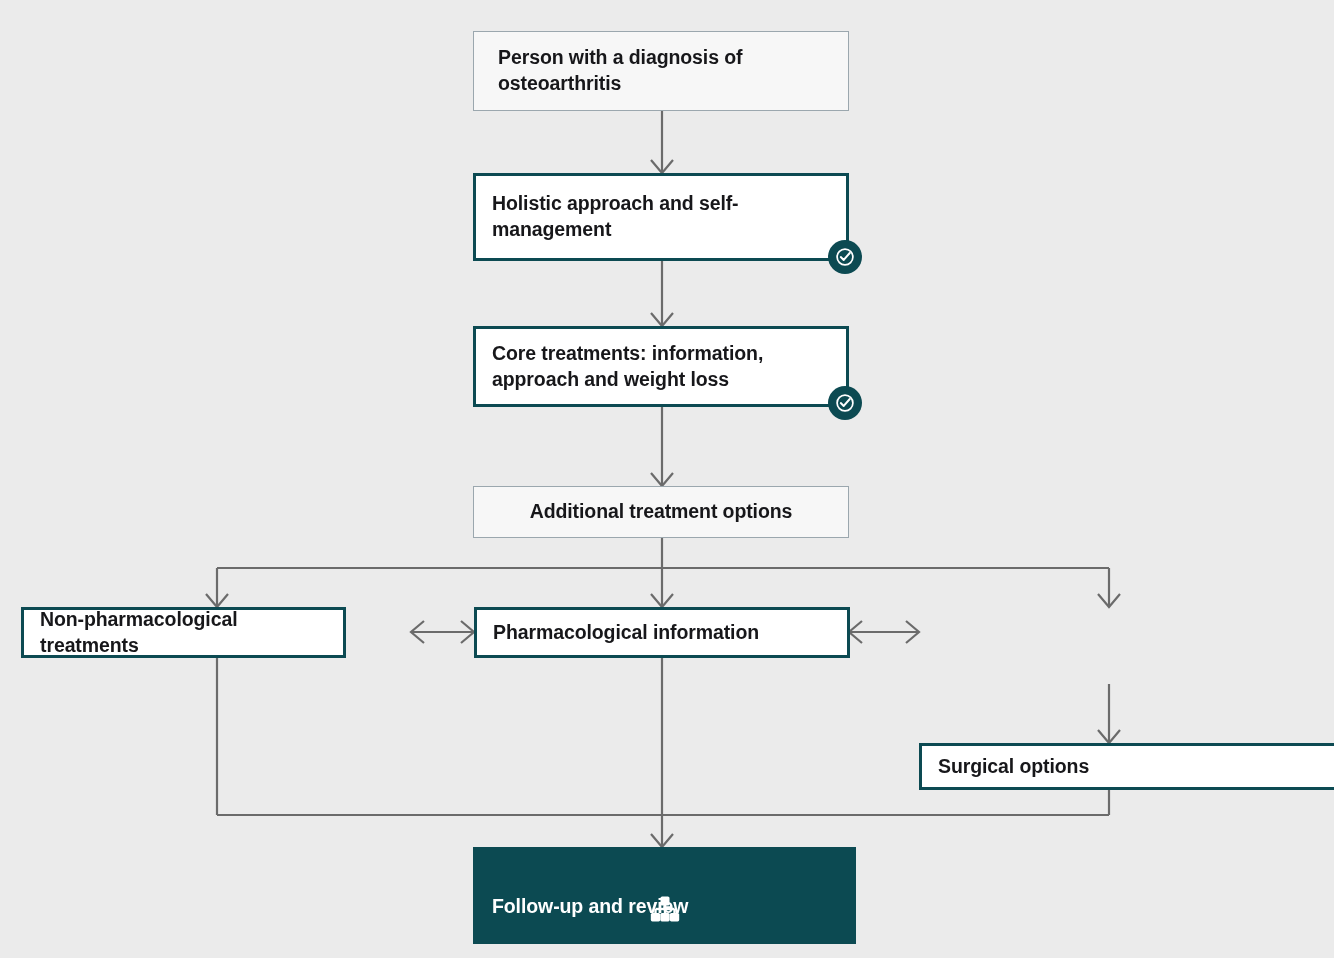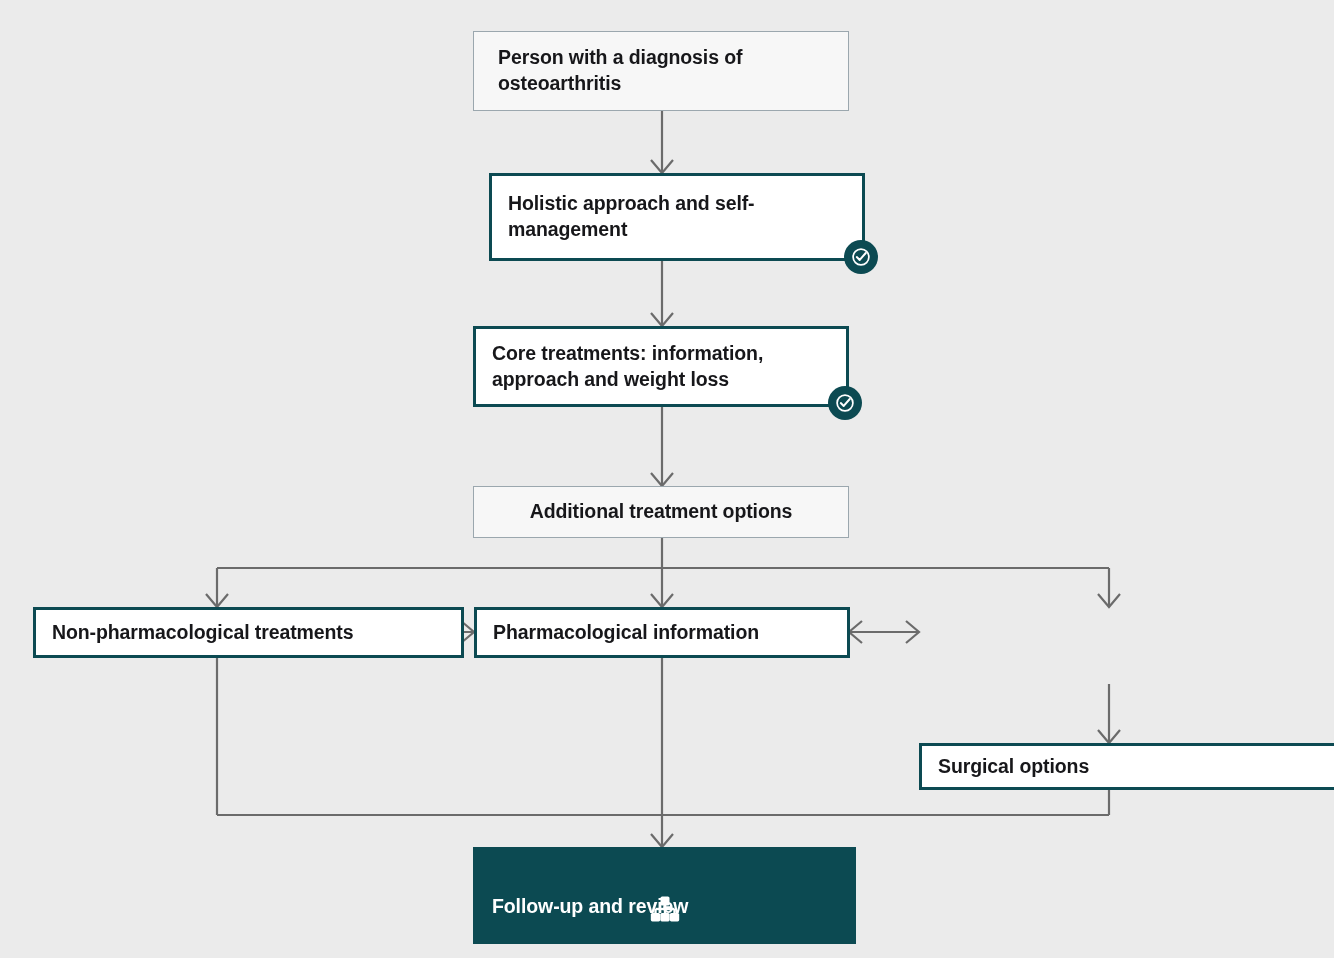--- a/index.html
+++ b/index.html
@@ -130,21 +130,21 @@
       <path d="M217,815 L1109,815"></path>
       <path d="M662,658 L662,846"></path>
       <path d="M651,834 L662,847 L673,834"></path>
     </g>
   </svg>
 
   <div class="node plain" style="left:473px; top:31px; width:376px; height:80px;">
     <div class="label">Person with a diagnosis of osteoarthritis</div>
   </div>
 
-  <div class="node outlined" style="left:473px; top:173px; width:376px; height:88px;margin-left:16px;">
+  <div class="node outlined" style="left:473px; top:173px; width:376px; height:88px;">
     <div class="label">Holistic approach and self-management</div>
     <span class="badge">
       <svg width="22" height="22" viewBox="0 0 24 24" aria-hidden="true">
         <circle cx="12" cy="12" r="8.6" fill="none" stroke="#ffffff" stroke-width="1.9"></circle>
         <path d="M7.4 12.1 L10.6 15.2 L17.2 7.6" fill="none" stroke="#ffffff" stroke-width="2.2" stroke-linecap="round" stroke-linejoin="round"></path>
       </svg>
     </span>
   </div>
 
   <div class="node outlined" style="left:473px; top:326px; width:376px; height:81px;">
@@ -154,21 +154,21 @@
         <circle cx="12" cy="12" r="8.6" fill="none" stroke="#ffffff" stroke-width="1.9"></circle>
         <path d="M7.4 12.1 L10.6 15.2 L17.2 7.6" fill="none" stroke="#ffffff" stroke-width="2.2" stroke-linecap="round" stroke-linejoin="round"></path>
       </svg>
     </span>
   </div>
 
   <div class="node plain" style="left:473px; top:486px; width:376px; height:52px;align-items:center;">
     <div class="label">Additional treatment options</div>
   </div>
 
-  <div class="node outlined" style="left:33px; top:607px; width:431px; height:51px;">
+  <div class="node outlined" style="left:21px; top:607px; width:325px; height:51px;">
     <div class="label">Non-pharmacological treatments</div>
   </div>
 
   <div class="node outlined" style="left:474px; top:607px; width:376px; height:51px;">
     <div class="label">Pharmacological information</div>
   </div>
 
 
   <div class="node outlined" style="left:919px; top:743px; width:432px; height:47px;">
     <div class="label">Surgical options</div>

